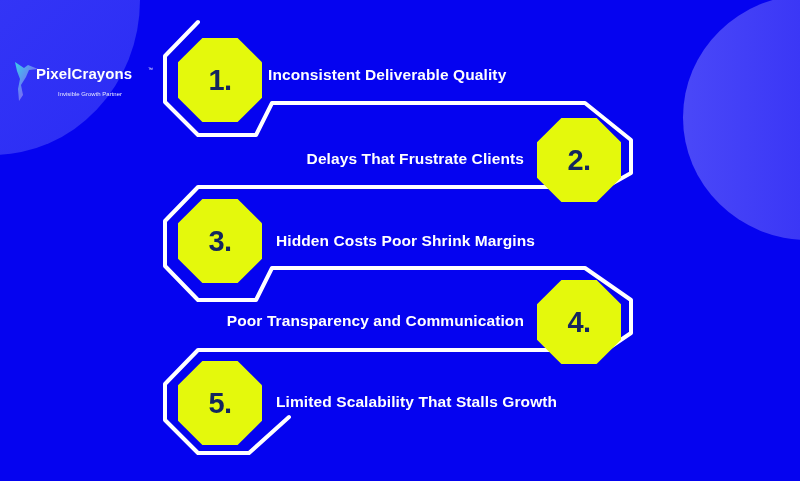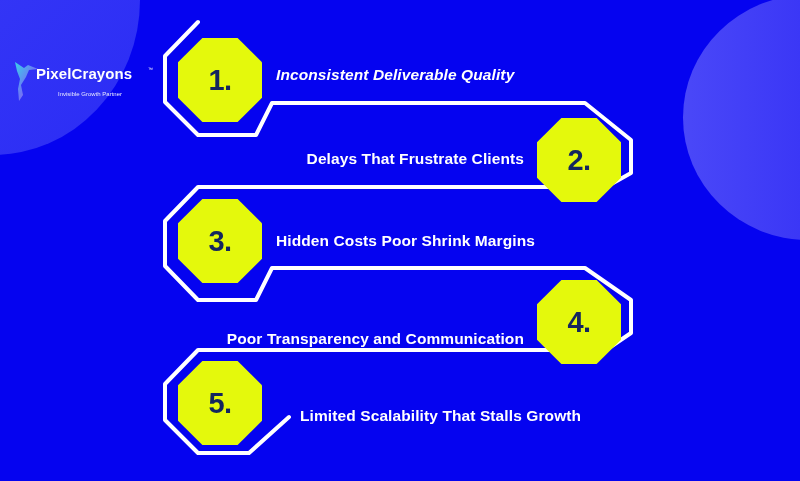--- a/index.html
+++ b/index.html
@@ -68,33 +68,33 @@
 <svg class="paths" width="800" height="481" viewBox="0 0 800 481">
   <g fill="none" stroke="#ffffff" stroke-width="4" stroke-linejoin="round" stroke-linecap="round">
 
     <path d="M198 22 L165 56 L165 102 L198 135 L256 135 L272 103 L585 103 L631 140 L631 173 L606 187 L198 187 L165 221 L165 266 L198 300 L256 300 L272 268 L585 268 L631 300 L631 333 L606 350 L198 350 L165 384 L165 420 L198 453 L249 453 L289 417"></path>
   </g>
 </svg>
 
 <div class="badge" style="left:178px;top:38px;">
   <span>1.</span>
 </div>
-<div class="label" style="left:276px;top:66px;font-style:italic;">Inconsistent Deliverable Quality</div>
+<div class="label" style="left:268px;top:66px;">Inconsistent Deliverable Quality</div>
 
 <div class="badge" style="left:537px;top:118px;">
   <span>2.</span>
 </div>
 <div class="label right" style="right:276px;top:150px;">Delays That Frustrate Clients</div>
 
 <div class="badge" style="left:178px;top:199px;">
   <span>3.</span>
 </div>
 <div class="label" style="left:276px;top:232px;">Hidden Costs Poor Shrink Margins</div>
 
 <div class="badge" style="left:537px;top:280px;">
   <span>4.</span>
 </div>
-<div class="label right" style="right:276px;top:330px;padding-left:12px;">Poor Transparency and Communication</div>
+<div class="label right" style="right:276px;top:312px;padding-left:12px;">Poor Transparency and Communication</div>
 
 <div class="badge" style="left:178px;top:361px;">
   <span>5.</span>
 </div>
-<div class="label" style="left:276px;top:407px;margin-left:24px;">Limited Scalability That Stalls Growth</div>
+<div class="label" style="left:276px;top:393px;">Limited Scalability That Stalls Growth</div>
 
 </body></html>

